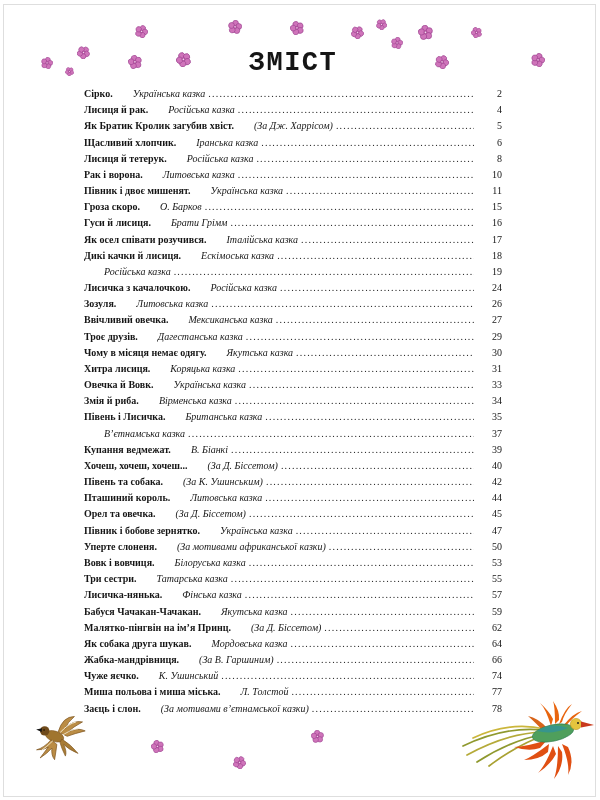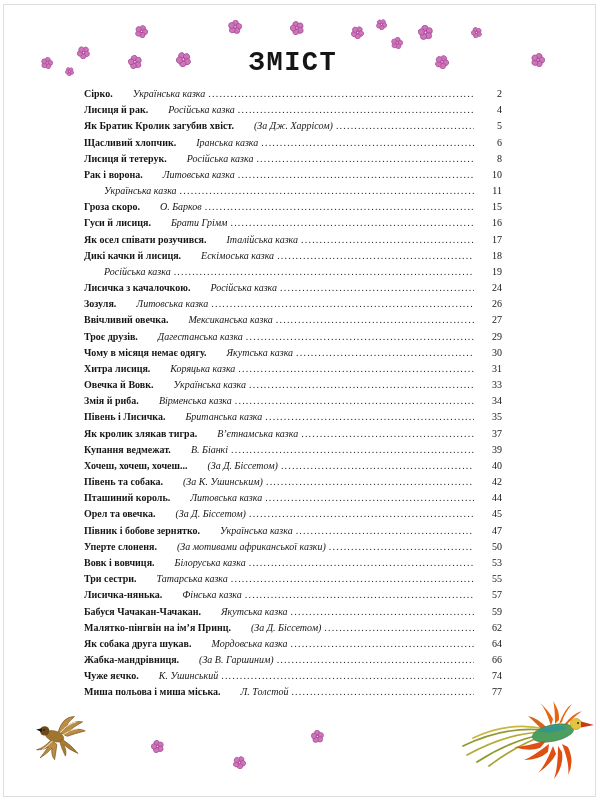--- a/index.html
+++ b/index.html
@@ -147,20 +147,21 @@
     <span class="toc-dots"></span>
     <span class="toc-page">8</span>
   </div>
     <div class="toc-row">
     <span class="toc-title">Рак і ворона.</span>
     <span class="toc-source">Литовська казка</span>
     <span class="toc-dots"></span>
     <span class="toc-page">10</span>
   </div>
     <div class="toc-row">
+    <span class="toc-title">Півник і двоє мишенят.</span>
     <span class="toc-source">Українська казка</span>
     <span class="toc-dots"></span>
     <span class="toc-page">11</span>
   </div>
     <div class="toc-row">
     <span class="toc-title">Гроза скоро.</span>
     <span class="toc-source">О. Барков</span>
     <span class="toc-dots"></span>
     <span class="toc-page">15</span>
   </div>
@@ -235,21 +236,20 @@
     <span class="toc-dots"></span>
     <span class="toc-page">34</span>
   </div>
     <div class="toc-row">
     <span class="toc-title">Півень і Лисичка.</span>
     <span class="toc-source">Британська казка</span>
     <span class="toc-dots"></span>
     <span class="toc-page">35</span>
   </div>
     <div class="toc-row">
-    <span class="toc-title">Як кролик злякав тигра.</span>
     <span class="toc-source">В’єтнамська казка</span>
     <span class="toc-dots"></span>
     <span class="toc-page">37</span>
   </div>
     <div class="toc-row">
     <span class="toc-title">Купання ведмежат.</span>
     <span class="toc-source">В. Біанкі</span>
     <span class="toc-dots"></span>
     <span class="toc-page">39</span>
   </div>
@@ -335,20 +335,26 @@
     <span class="toc-title">Чуже яєчко.</span>
     <span class="toc-source">К. Ушинський</span>
     <span class="toc-dots"></span>
     <span class="toc-page">74</span>
   </div>
     <div class="toc-row">
     <span class="toc-title">Миша польова і миша міська.</span>
     <span class="toc-source">Л. Толстой</span>
     <span class="toc-dots"></span>
     <span class="toc-page">77</span>
+  </div>
+    <div class="toc-row">
+    <span class="toc-title">Заєць і слон.</span>
+    <span class="toc-source">(За мотивами в’єтнамської казки)</span>
+    <span class="toc-dots"></span>
+    <span class="toc-page">78</span>
   </div>
   </div>
 
 <svg class="bird" style="left:33px;top:711px;width:54px;height:56px" viewBox="0 0 60 56">
   <path d="M28 20 Q33 3 46 3 Q38 10 36 16 Q44 7 55 9 Q44 15 39 20 Q50 15 58 19 Q46 22 38 25 Z" fill="#bb8d45" stroke="#7d5520" stroke-width="0.8"></path>
   <path d="M30 21 Q39 11 48 9" stroke="#f6eed6" stroke-width="1.1" fill="none"></path>
   <path d="M32 24 Q42 17 52 16" stroke="#f6eed6" stroke-width="0.9" fill="none"></path>
   <ellipse cx="24" cy="25" rx="10.5" ry="5.8" transform="rotate(18 24 25)" fill="#a0752f" stroke="#7d5520" stroke-width="0.6"></ellipse>
   <circle cx="13" cy="19" r="5.2" fill="#6f4a1a"></circle>
   <path d="M3.5 17.5 L10 16 L9.6 20.3 Z" fill="#151515"></path>

